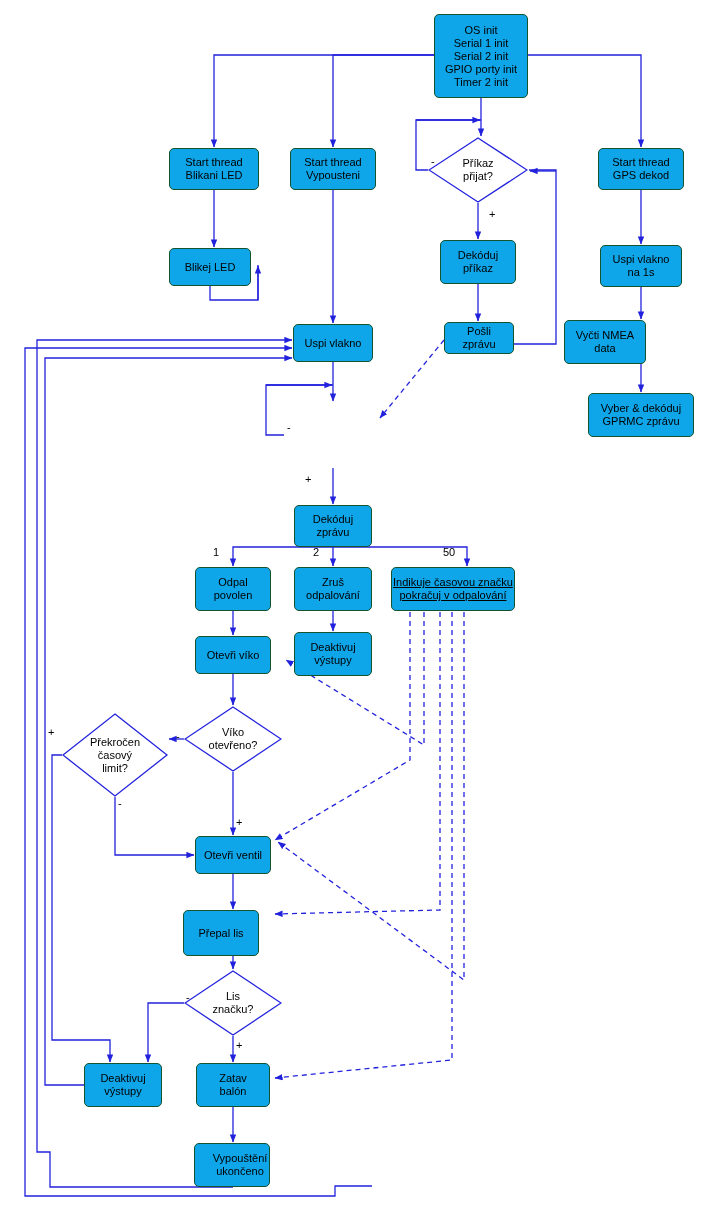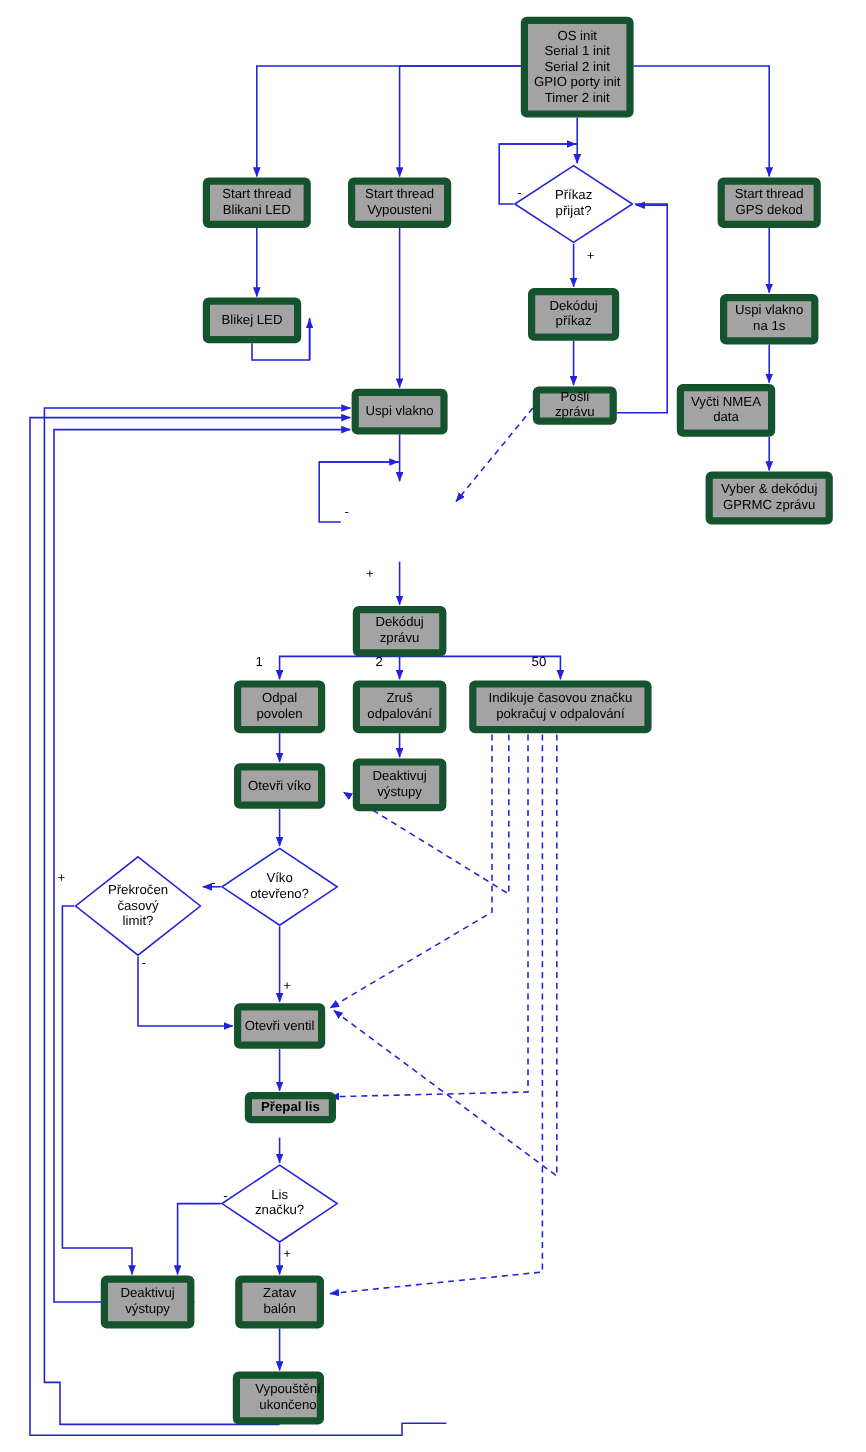--- a/index.html
+++ b/index.html
@@ -29,23 +29,23 @@
     display: flex;
     align-items: center;
     justify-content: center;
     text-align: center;
     color: #000000;
     font-size: 11px;
     line-height: 13px;
     white-space: pre-line;
   }
   .node.box {
-    border: 6px solid #14532d;
+    border: 1px solid #14532d;
     border-radius: 5px;
-    background: #a3a3a3;
+    background: #0ea5e9;
   }
   .diamond-wrap {
     position: absolute;
   }
   .diamond-shape {
     position: absolute;
     left: 0; top: 0;
     width: 100%; height: 100%;
   }
   .diamond-label {
@@ -178,27 +178,27 @@
   <div class="node box" style="left:564px;top:320px;width:82px;height:44px;">Vyčti NMEA
 data</div>
   <div class="node box" style="left:588px;top:393px;width:106px;height:44px;">Vyber &amp; dekóduj
 GPRMC zprávu</div>
   <div class="node box" style="left:294px;top:505px;width:78px;height:42px;">Dekóduj
 zprávu</div>
   <div class="node box" style="left:195px;top:567px;width:76px;height:44px;">Odpal
 povolen</div>
   <div class="node box" style="left:294px;top:567px;width:78px;height:44px;">Zruš
 odpalování</div>
-  <div class="node box" style="left:391px;top:567px;width:152px;height:44px;">Indikuje časovou značku
+  <div class="node box" style="left:391px;top:567px;width:124px;height:44px;text-decoration:underline;">Indikuje časovou značku
 pokračuj v odpalování</div>
   <div class="node box" style="left:195px;top:636px;width:76px;height:38px;text-align:center;">Otevři víko</div>
   <div class="node box" style="left:294px;top:632px;width:78px;height:44px;">Deaktivuj
 výstupy</div>
   <div class="node box" style="left:195px;top:836px;width:76px;height:38px;">Otevři ventil</div>
-  <div class="node box" style="left:204px;top:910px;width:76px;height:26px;font-weight:bold;">Přepal lis</div>
+  <div class="node box" style="left:183px;top:910px;width:76px;height:46px;">Přepal lis</div>
   <div class="node box" style="left:84px;top:1063px;width:78px;height:44px;">Deaktivuj
 výstupy</div>
   <div class="node box" style="left:196px;top:1063px;width:74px;height:44px;">Zatav
 balón</div>
   <div class="node box" style="left:194px;top:1143px;width:76px;height:44px;padding-left:16px;">Vypouštění
 ukončeno</div>
 
   <div class="diamond-wrap" style="left:428px;top:137px;width:100px;height:66px;">
     <svg class="diamond-shape" viewBox="0 0 100 66">
       <polygon points="50,1 99,33 50,65 1,33" fill="#ffffff" stroke="#2222dd" stroke-width="1.3"></polygon>

